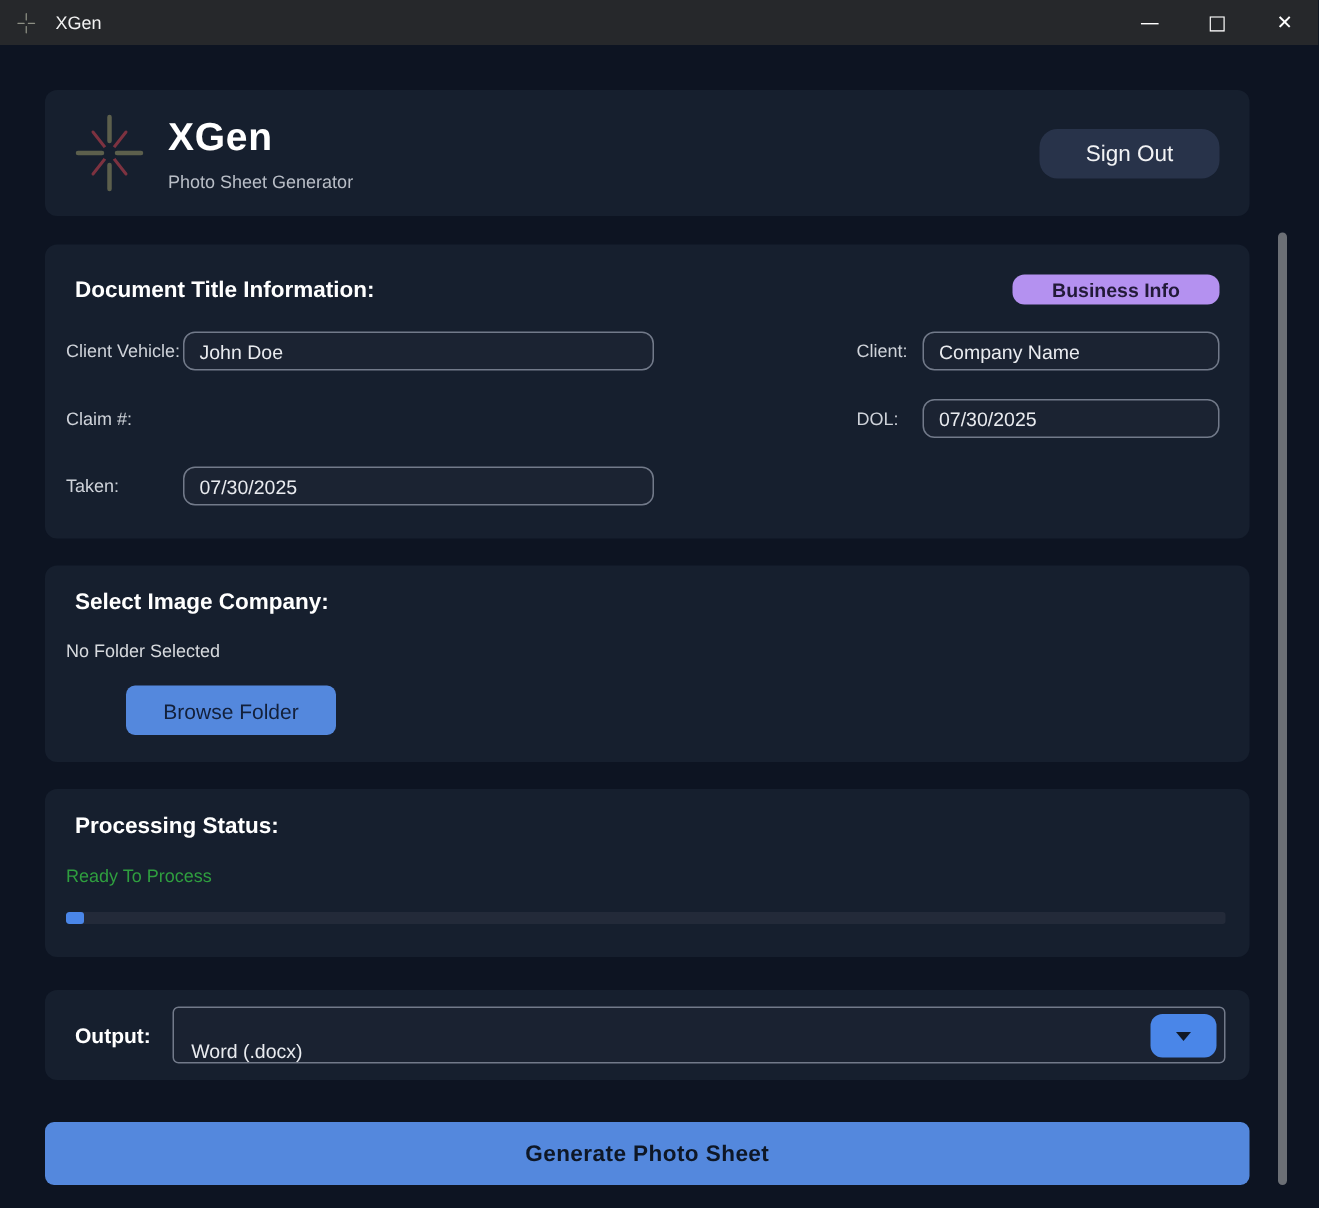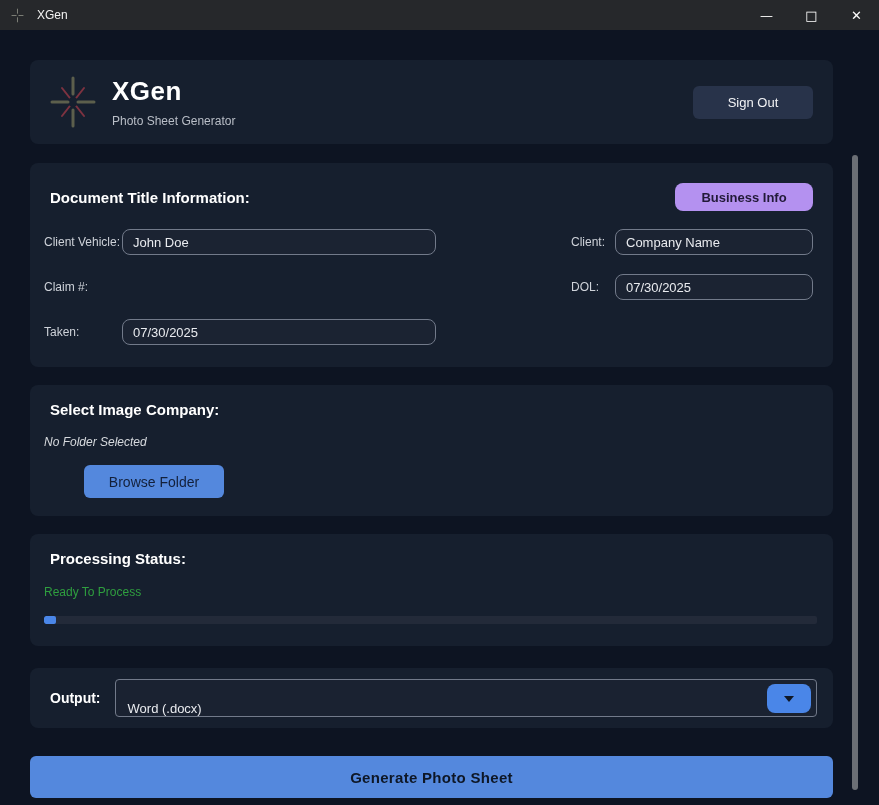--- a/index.html
+++ b/index.html
@@ -28,29 +28,29 @@
   .card {
     width:803px; background:#161f2e; border-radius:8px;
   }
   
   .header-card { height:84px; display:flex; align-items:center; padding:0 20px; margin-bottom:19px; }
   .logo { width:46px; height:54px; flex:0 0 auto; }
   .header-text { margin-left:16px; }
   .app-name { font-size:26px; font-weight:bold; color:#ffffff; letter-spacing:0.5px; }
   .app-subtitle { font-size:12px; color:#b9bec7; margin-top:7px; }
   .signout-btn {
-    margin-left:auto; width:120px; height:33px; background:#28334a; border:none; border-radius:6px;
-    color:#f2f3f5; font-size:13px; cursor:pointer; font-family:"Liberation Sans", sans-serif;
+    margin-left:auto; width:120px; height:33px; background:#28334a; border:none; border-radius:12px;
+    color:#f2f3f5; font-size:15px; cursor:pointer; font-family:"Liberation Sans", sans-serif;
   }
   
   .doc-card { padding:16px 20px 22px 14px; margin-bottom:18px; }
   .doc-head-row { display:flex; align-items:center; justify-content:space-between; padding-top:4px; }
   .section-heading { font-size:15px; font-weight:bold; color:#ffffff; }
   .business-btn {
-    width:138px; height:28px; background:#b491f0; border:none; border-radius:8px;
+    width:138px; height:20px; background:#b491f0; border:none; border-radius:8px;
     color:#221a38; font-size:13px; font-weight:bold; cursor:pointer;
     font-family:"Liberation Sans", sans-serif;
   }
   .form-grid { display:flex; margin-top:18px; }
   .form-col { display:flex; flex-direction:column; row-gap:19px; }
   .form-col.left  { width:392px; margin-right:30px; }
   .form-col.right { width:347px;align-items:flex-end; }
   .form-row { display:flex; align-items:center; height:26px; }
   .field-label { font-size:12px; color:#ced2d9; }
   .left  .field-label { width:78px; flex:0 0 auto; }
@@ -178,21 +178,21 @@
           <span class="field-label">DOL:</span>
           <input class="field-input" type="text" value="07/30/2025" style="">
         </div>
       </div>
     </div>
   </div>
 
   
   <div class="card folder-card">
     <div class="section-heading" style="padding-left:6px;">Select Image Company:</div>
-    <div class="folder-status" style="padding-left:0px;font-style:italic;">No Folder Selected</div>
+    <div class="folder-status" style="padding-left:0px;">No Folder Selected</div>
     <button class="browse-btn">Browse Folder</button>
   </div>
 
   
   <div class="card processing-card">
     <div class="section-heading" style="padding-left:6px;">Processing Status:</div>
     <div class="processing-status" id="proc-status" style="color: rgb(47, 158, 63);">Ready To Process</div>
     <div class="progress-track">
       <div class="progress-fill" style="width: 1.5%;"></div>
     </div>

